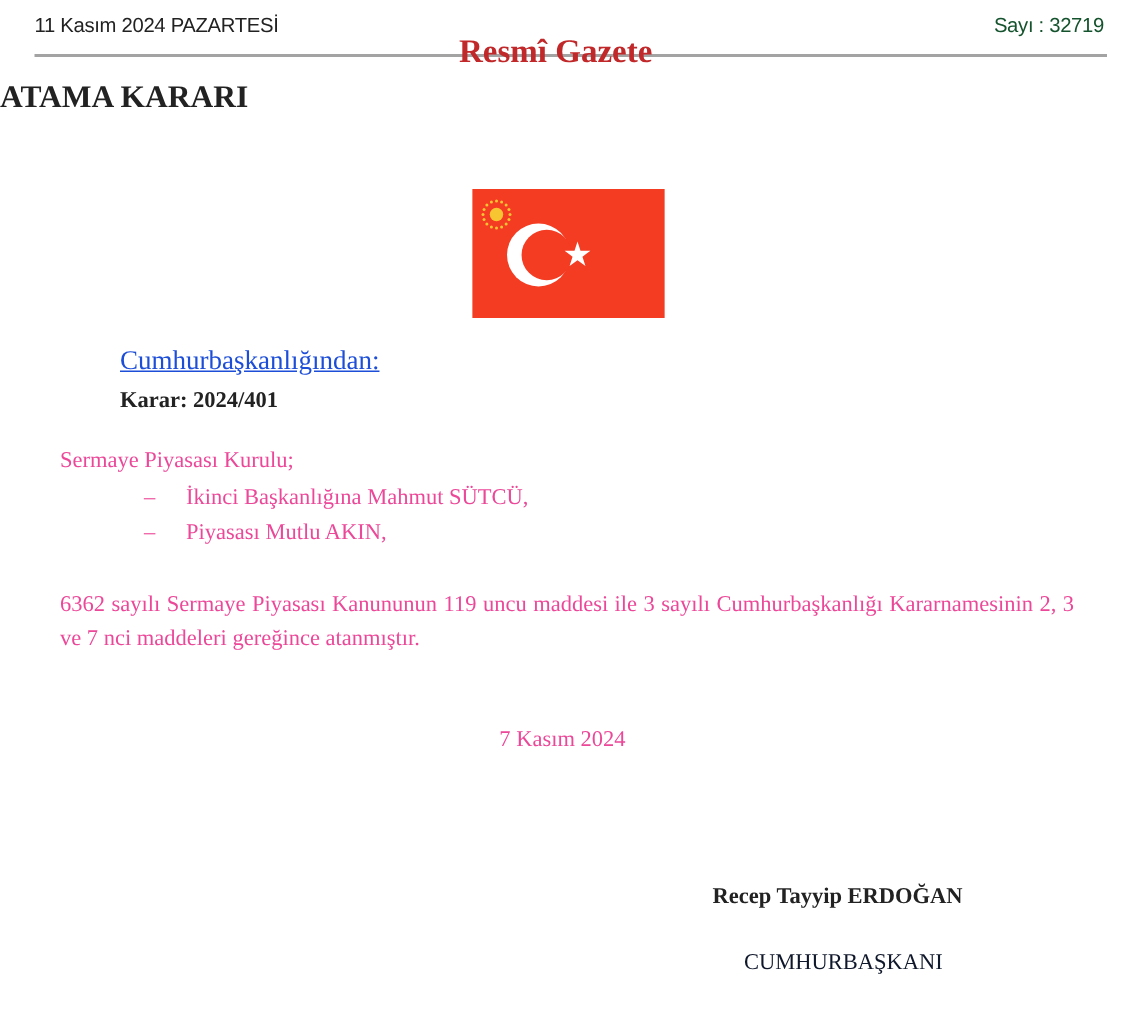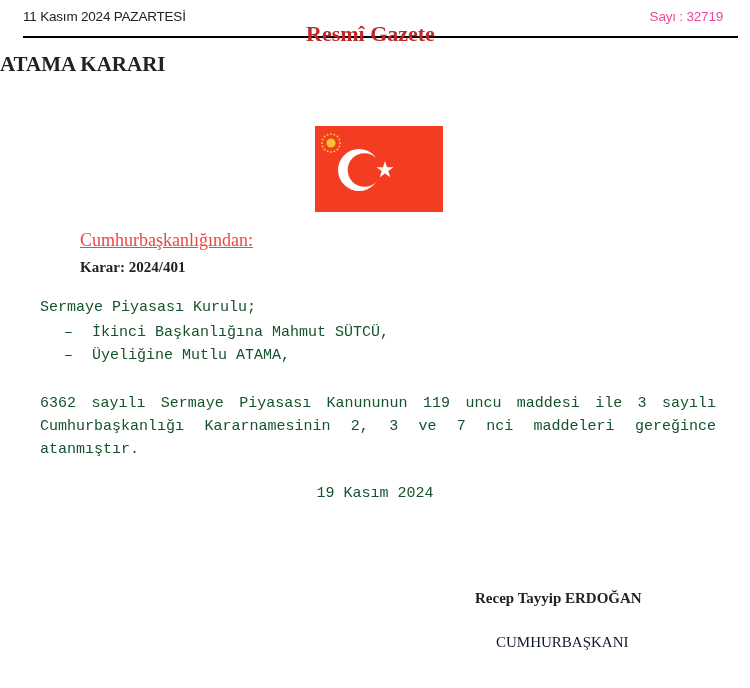--- a/index.html
+++ b/index.html
@@ -1,29 +1,29 @@
 <!DOCTYPE html>
 <html><head>
 <meta charset="utf-8">
 <style>
   html, body { margin: 0; padding: 0; background: #ffffff; }
   body { width: 750px; height: 688px; position: relative; overflow: hidden; color: #222; }
-  .header { position: absolute; left: 23px; top: 0; width: 715px; height: 36px; border-bottom: 2px solid #000000; }
+  .header { position: absolute; left: 23px; top: 0; width: 715px; height: 36px; border-bottom: 2px solid #a3a3a3; }
   .hdr-date { position: absolute; left: 0; top: 9px; font-family: "Liberation Sans", sans-serif; font-size: 13.5px; color: #222; letter-spacing: -0.2px; }
   .hdr-title { position: absolute; left: 283px; top: 3px; font-family: "Liberation Serif", serif; font-size: 22px; font-weight: bold; color: #c0282a; margin-top: 18px; }
-  .hdr-issue { position: absolute; right: 15px; top: 9px; font-family: "Liberation Sans", sans-serif; font-size: 13.5px; color: #ec4899; letter-spacing: -0.2px; }
+  .hdr-issue { position: absolute; right: 2px; top: 9px; font-family: "Liberation Sans", sans-serif; font-size: 13.5px; color: #14532d; letter-spacing: -0.2px; }
   .doc-title { position: absolute; left: 0; width: 750px; top: 52px; font-family: "Liberation Serif", serif; font-weight: bold; font-size: 21px; color: #222; }
   .flag { position: absolute; left: 315px; top: 126px; width: 128px; height: 86px; background: #f43c22; }
   .flag svg { display: block; }
-  .authority { position: absolute; left: 80px; top: 230px; font-family: "Liberation Serif", serif; font-size: 18px; text-decoration: underline; color: #ef4444; }
+  .authority { position: absolute; left: 80px; top: 230px; font-family: "Liberation Serif", serif; font-size: 18px; text-decoration: underline; color: #1d4ed8; }
   .decision { position: absolute; left: 80px; top: 259px; font-family: "Liberation Serif", serif; font-size: 15px; font-weight: bold; color: #222; }
-  .body-text { font-family: Liberation Mono, monospace; font-size: 15px; color: #14532d; }
+  .body-text { font-family: Liberation Serif, serif; font-size: 15px; color: #ec4899; }
   .intro { position: absolute; left: 40px; top: 299px; }
   .appt-list { position: absolute; left: 64px; top: 321px; margin: 0; padding: 0; list-style: none; }
-  .appt-list li { height: 23px; line-height: 23px; }
+  .appt-list li { height: 23px; line-height: 23px; margin-left: 32px; }
   .appt-list .dash { display: inline-block; width: 28px; }
   .para { position: absolute; left: 40px; top: 392px; width: 676px; line-height: 23px; text-align: justify; }
   .date-line { position: absolute; left: 0; width: 750px; top: 485px; text-align: center; }
   .sign-name { position: absolute; left: 475px; top: 590px; font-family: "Liberation Serif", serif; font-weight: bold; font-size: 15px; color: #222; }
   .sign-title { position: absolute; left: 496px; top: 634px; font-family: Liberation Serif, serif; font-size: 15px; color: #0f172a; }
 </style>
 </head>
 <body>
 
 <div class="header">
@@ -67,21 +67,21 @@
   </svg>
 </div>
 
 <div class="authority">Cumhurbaşkanlığından:</div>
 <div class="decision">Karar: 2024/401</div>
 
 <div class="body-text intro">Sermaye Piyasası Kurulu;</div>
 
 <ul class="body-text appt-list">
   <li><span class="dash">–</span><span>İkinci Başkanlığına Mahmut SÜTCÜ,</span></li>
-  <li><span class="dash">–</span><span>Üyeliğine Mutlu ATAMA,</span></li>
+  <li><span class="dash">–</span><span>Piyasası Mutlu AKIN,</span></li>
 </ul>
 
 <div class="body-text para">6362 sayılı Sermaye Piyasası Kanununun 119 uncu maddesi ile 3 sayılı Cumhurbaşkanlığı Kararnamesinin 2, 3 ve 7 nci maddeleri gereğince atanmıştır.</div>
 
-<div class="body-text date-line">19 Kasım 2024</div>
+<div class="body-text date-line">7 Kasım 2024</div>
 
 <div class="sign-name">Recep Tayyip ERDOĞAN</div>
 <div class="sign-title">CUMHURBAŞKANI</div>
 
 </body></html>

